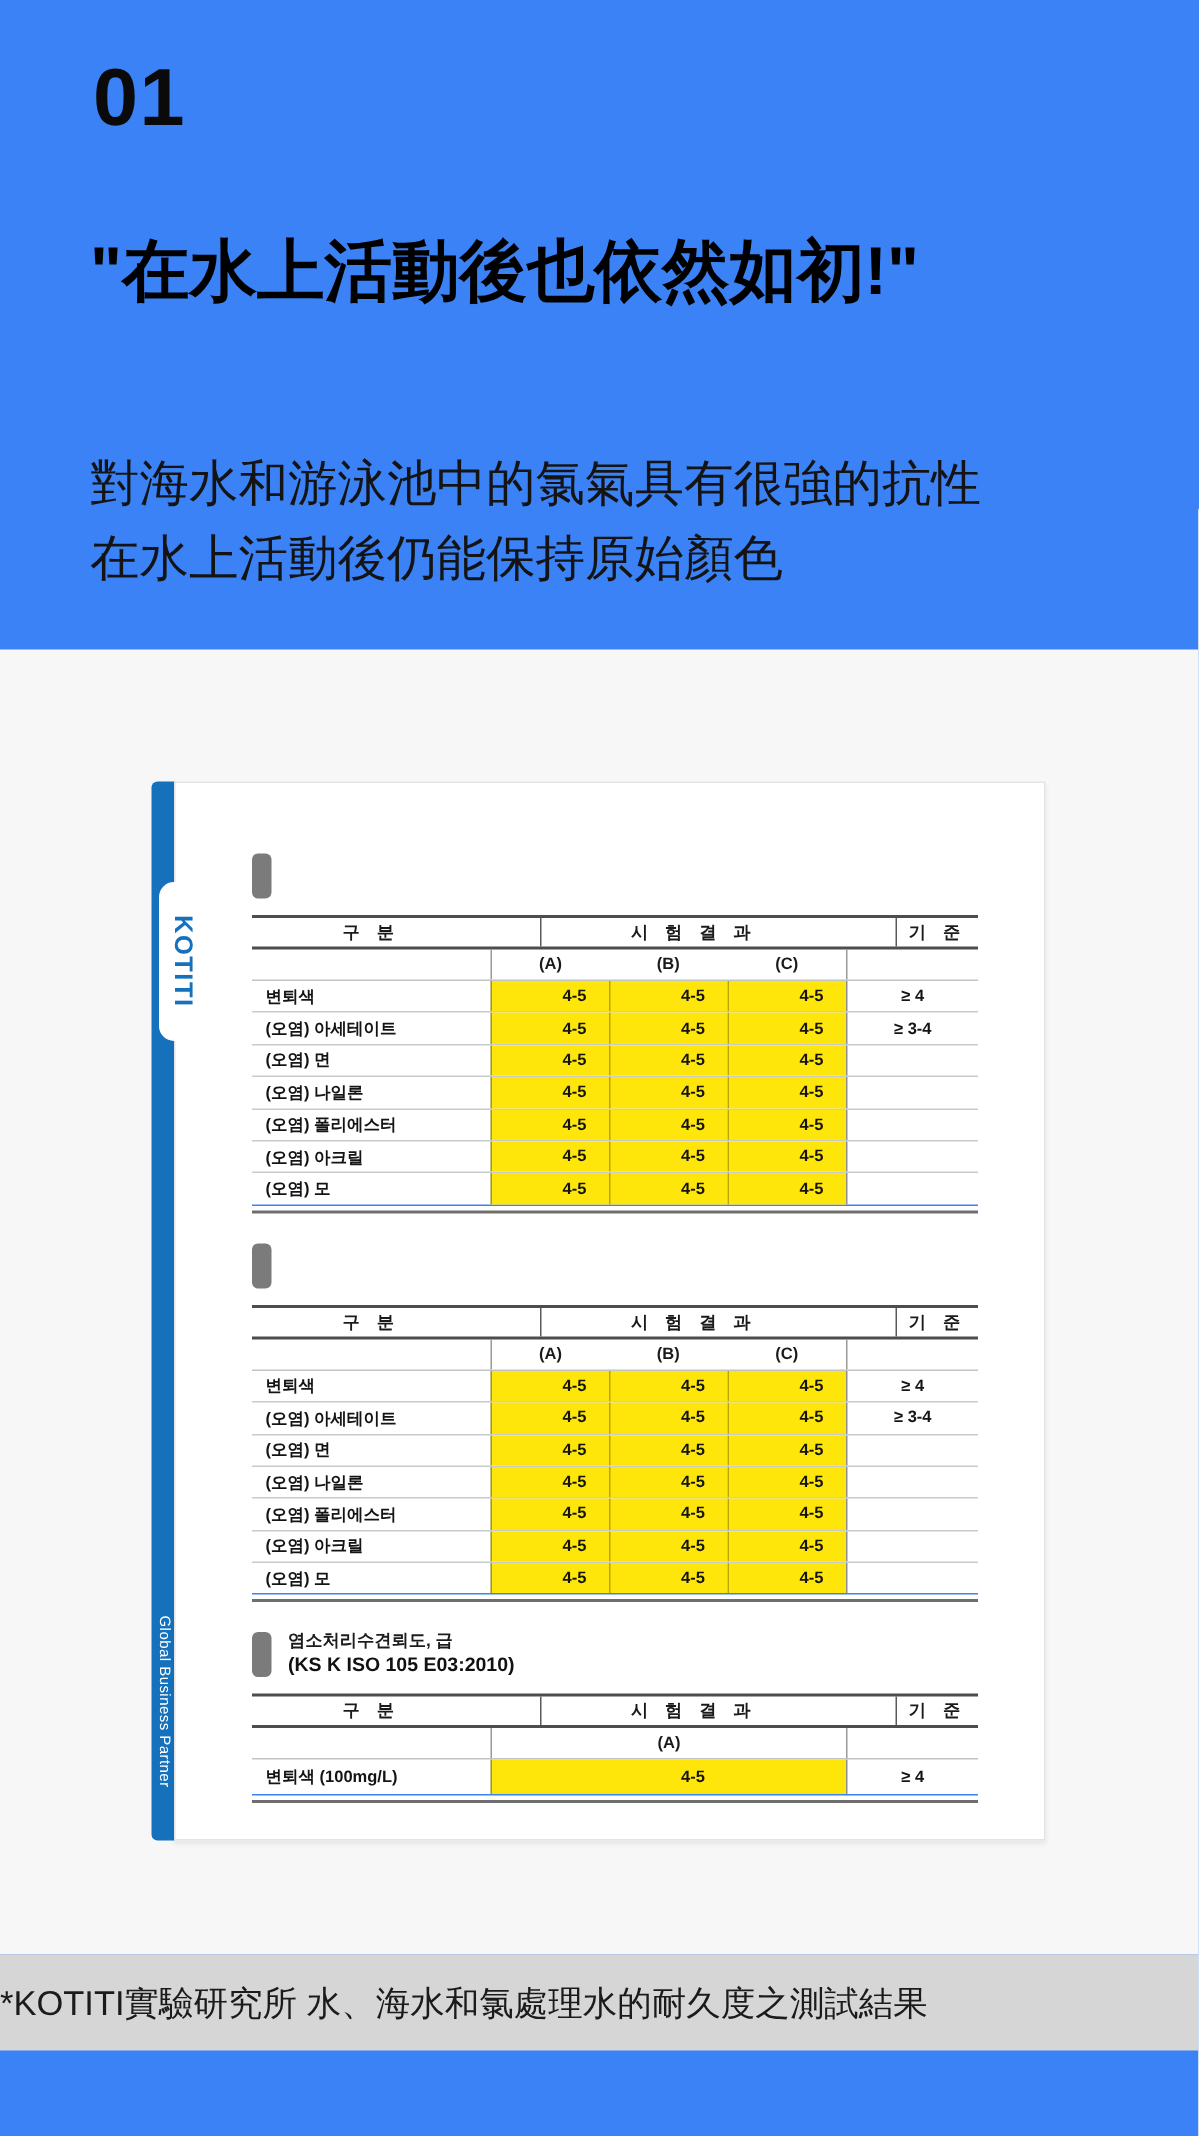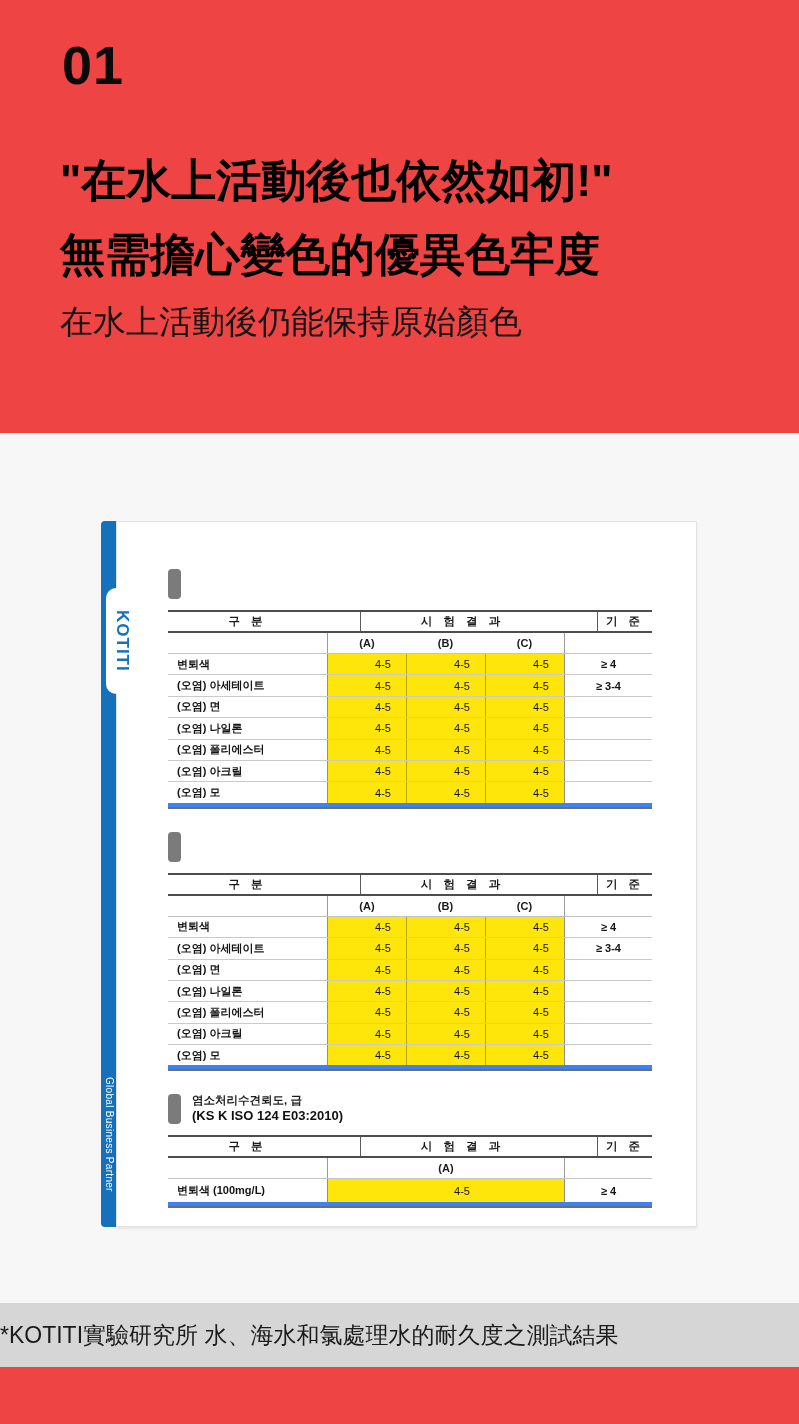--- a/index.html
+++ b/index.html
@@ -1,17 +1,17 @@
 <!DOCTYPE html>
 <html><head>
 <meta charset="utf-8">
 <style>
   html,body{margin:0;padding:0;background:#fff;}
   body{font-family:"Liberation Sans",sans-serif;-webkit-font-smoothing:antialiased;}
-  #stage{position:relative;width:799px;height:1424px;background:#ef4444;overflow:hidden;}
+  #stage{position:relative;width:799px;height:1424px;background:#3b82f6;overflow:hidden;}
 
   
   .num01{position:absolute;left:62px;top:34px;font-size:54px;font-weight:800;color:#0a0a0a;letter-spacing:1px;}
   .heading{position:absolute;left:60px;top:144px;font-size:45px;line-height:74px;font-weight:700;color:#000;white-space:nowrap;}
   .subtext{position:absolute;left:60px;top:297px;font-size:33px;line-height:50px;font-weight:400;color:#141414;white-space:nowrap;}
 
   
   .panel{position:absolute;left:0;top:433px;width:799px;height:870px;background:#f7f7f7;}
 
   
@@ -30,53 +30,53 @@
   .gbp span{writing-mode:vertical-rl;font-size:10px;color:#ffffff;letter-spacing:.3px;white-space:nowrap;}
 
   
   .report-section{margin-bottom:24px;}
   .sec-head{display:flex;align-items:flex-start;margin-bottom:11px;}
   .pill{width:13px;height:30px;background:#7b7b7b;border-radius:4px;flex:0 0 13px;margin-top:1px;}
   .sec-titles{margin-left:11px;}
   .sec-title{font-size:11.5px;font-weight:700;color:#1c1c1c;line-height:14px;}
   .sec-standard{font-size:13px;font-weight:700;color:#111;line-height:17px;}
 
-  .tbl{position:relative;border-top:2px solid #4d4d4d;border-bottom:4px solid #3b82f6;}
+  .tbl{position:relative;border-top:2px solid #4d4d4d;border-bottom:1px solid #3b82f6;}
   .tbl::after{content:"";position:absolute;left:0;right:0;bottom:-6px;height:2px;background:#6e6e6e;}
   .trow{display:grid;align-items:center;}
   .hrow{height:19px;border-bottom:2px solid #4d4d4d;}
   .hcell{font-size:11.5px;font-weight:700;color:#1a1a1a;text-align:center;letter-spacing:4px;align-self:center;}
   .hc2,.hc3{border-left:1px solid #5a5a5a;height:100%;display:flex;align-items:center;justify-content:center;margin-left:33px;}
   .srow{height:20px;border-bottom:1px solid #c3c3c3;}
   .scell{font-size:11px;font-weight:700;color:#1a1a1a;text-align:center;}
   .sfirst,.scrit{height:100%;}
   .sfirst{border-left:1px solid #9a9a9a;display:flex;align-items:center;justify-content:center;}
   .scrit{border-left:1px solid #9a9a9a;}
   .brow{height:20.4px;border-bottom:1px solid #cacaca;}
   .brow:last-child{border-bottom:none;}
   .sec-2 .brow{height:23px;}
   .lbl{font-size:11px;font-weight:700;color:#141414;padding-left:9px;white-space:nowrap;overflow:hidden;}
   .val{background:#ffe60a;height:100%;display:flex;align-items:center;justify-content:center;
-       font-size:11px;font-weight:400;color:#141414;border-left:1px solid rgba(0,0,0,0.28);box-sizing:border-box;padding-left:32px;}
+       font-size:11px;font-weight:700;color:#141414;border-left:1px solid rgba(0,0,0,0.28);box-sizing:border-box;padding-left:32px;}
   .val.first{border-left:1px solid #8f8f8f;}
   .crit{height:100%;display:flex;align-items:center;justify-content:center;
         font-size:11px;font-weight:700;color:#141414;border-left:1px solid #8f8f8f;box-sizing:border-box;}
 </style>
 </head>
 <body>
 
 <div id="stage">
   <div class="num01">01</div>
 
   <div class="heading">
     <div>"在水上活動後也依然如初!"</div>
-    <div>無需擔心變色的優異色牢度</div>
   </div>
 
   <div class="subtext">
+    <div>對海水和游泳池中的氯氣具有很強的抗性</div>
     <div>在水上活動後仍能保持原始顏色</div>
   </div>
 
   <div class="panel"></div>
 
   <div class="bluebar"></div>
 
   <div class="doc">
     <div id="sections">
         <section class="report-section sec-0">
@@ -213,21 +213,21 @@
               <div class="val">4-5</div>
               <div class="crit"></div>
             </div>
           </div>
         </section>
         <section class="report-section sec-2">
           <div class="sec-head">
             <span class="pill"></span>
             <div class="sec-titles">
               <div class="sec-title">염소처리수견뢰도, 급</div>
-              <div class="sec-standard">(KS K ISO 124 E03:2010)</div>
+              <div class="sec-standard">(KS K ISO 105 E03:2010)</div>
             </div>
           </div>
           <div class="tbl">
             <div class="trow hrow" style="grid-template-columns: 159px 237px auto;">
               <div class="hcell">구 분</div>
               <div class="hcell hc2">시 험 결 과</div>
               <div class="hcell hc3">기 준</div>
             </div>
             <div class="trow srow" style="grid-template-columns: 159px 237px auto;">
               <div></div>

